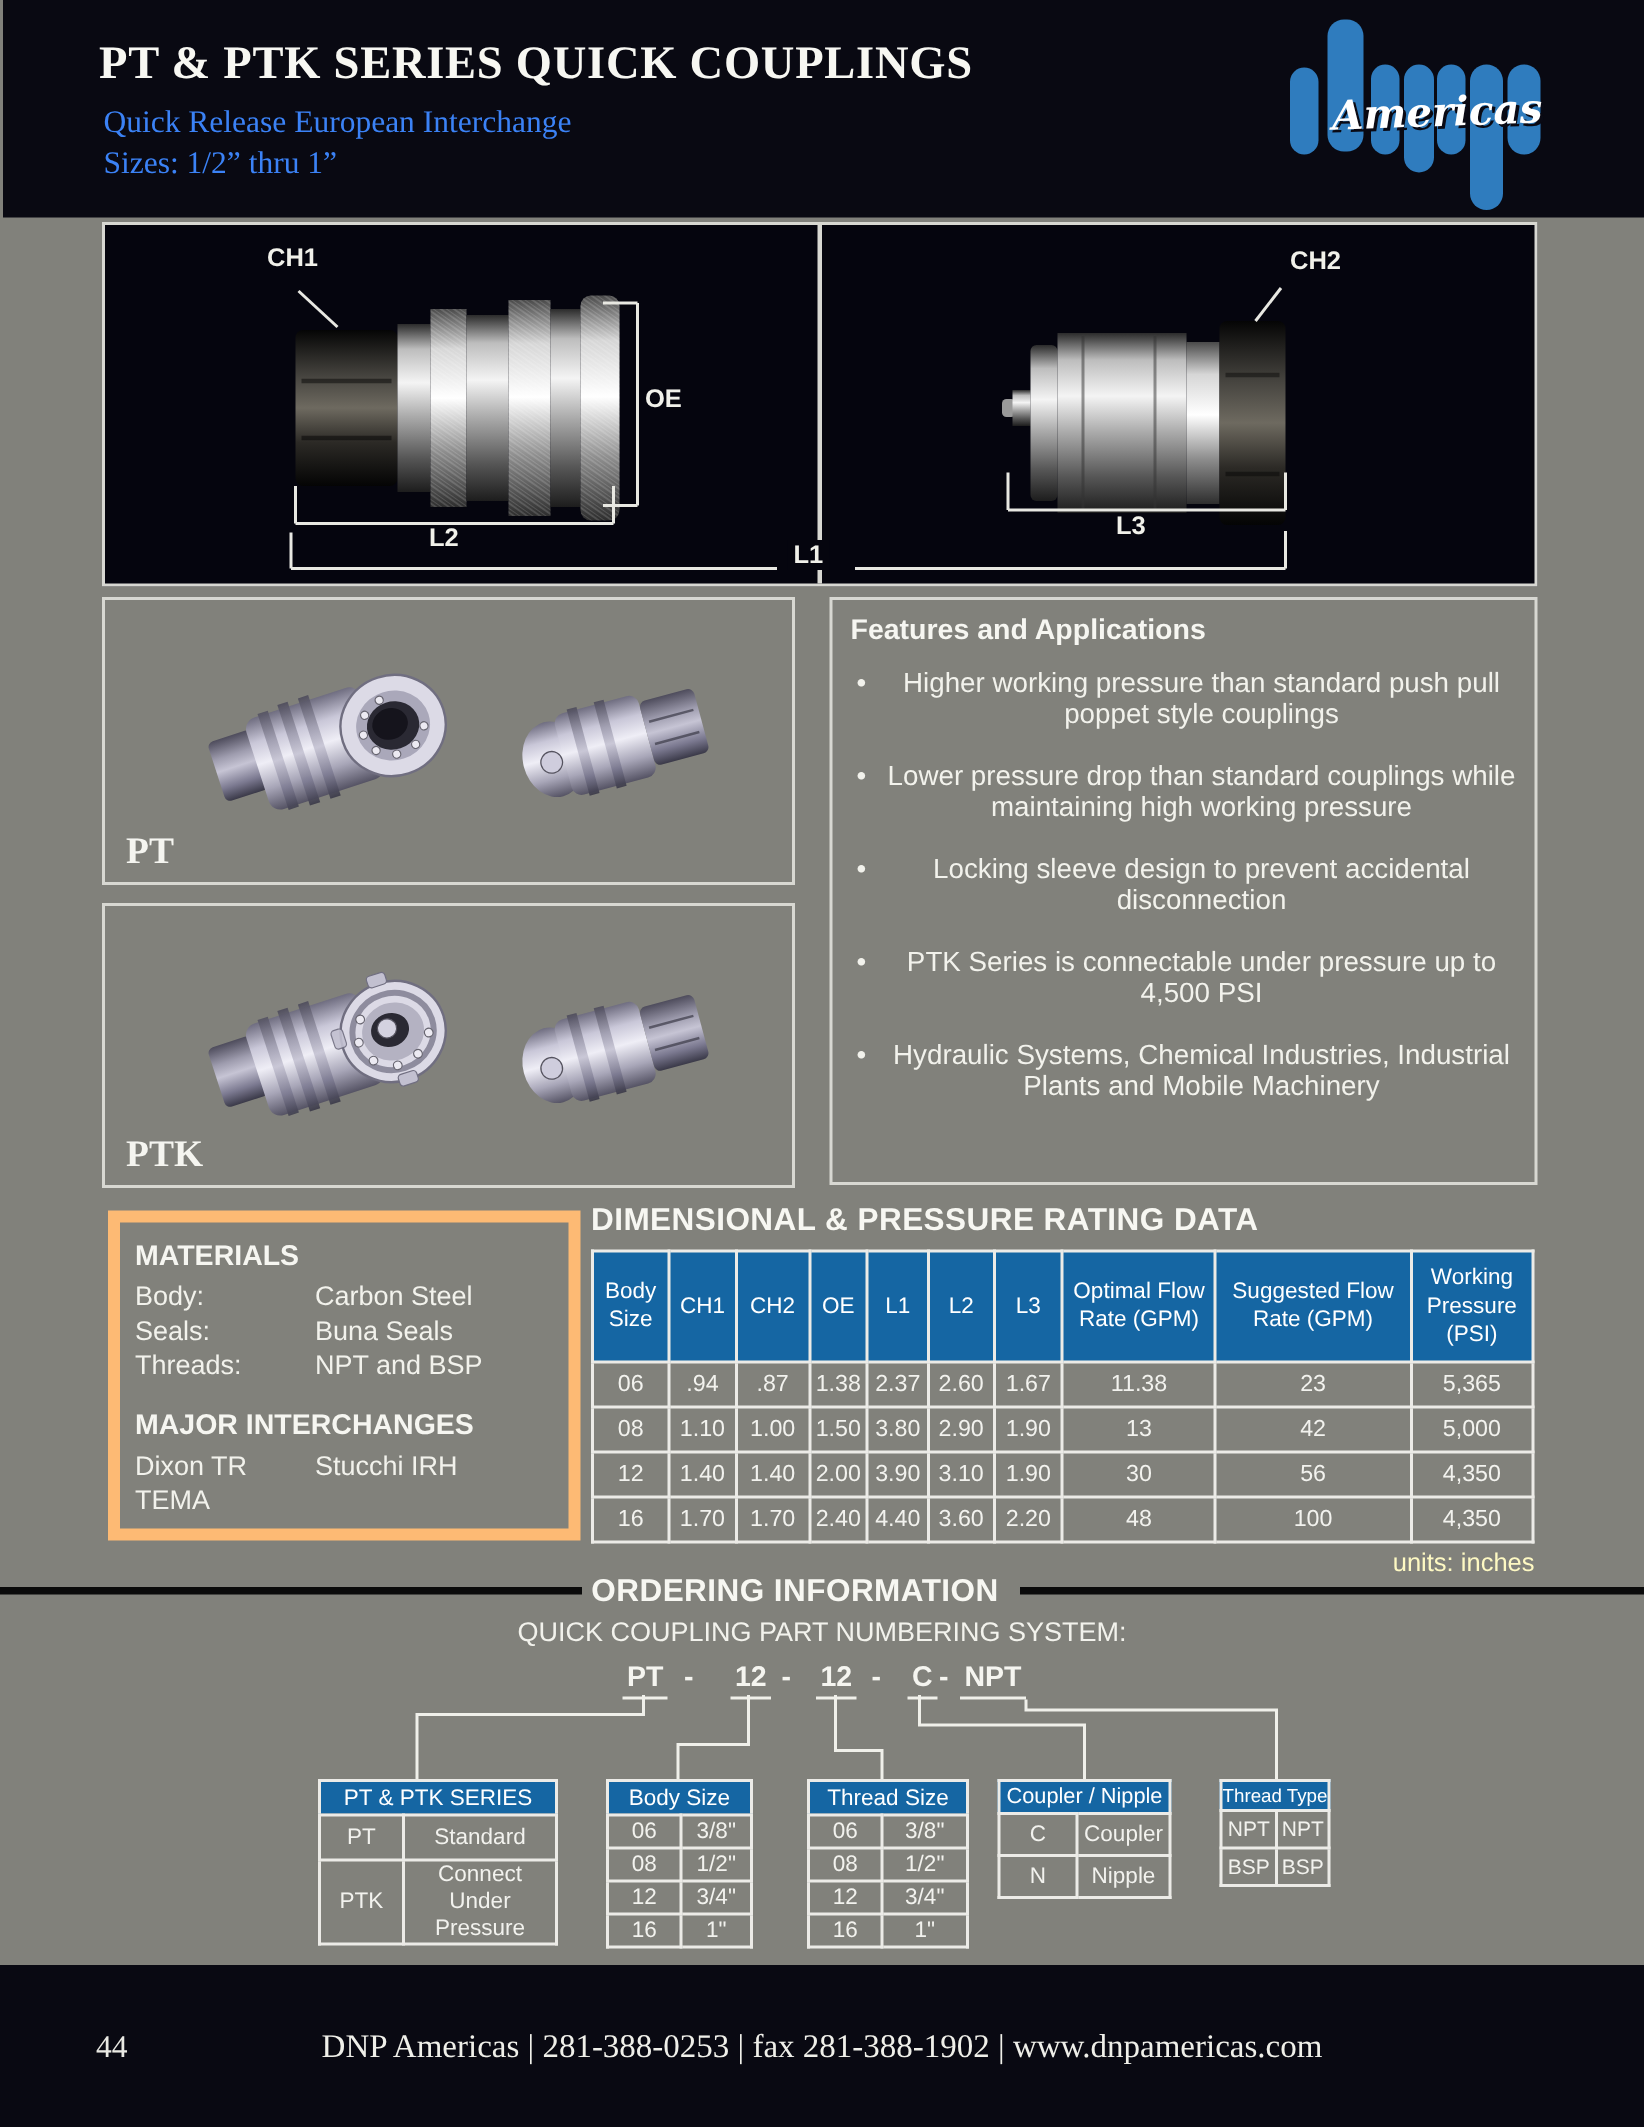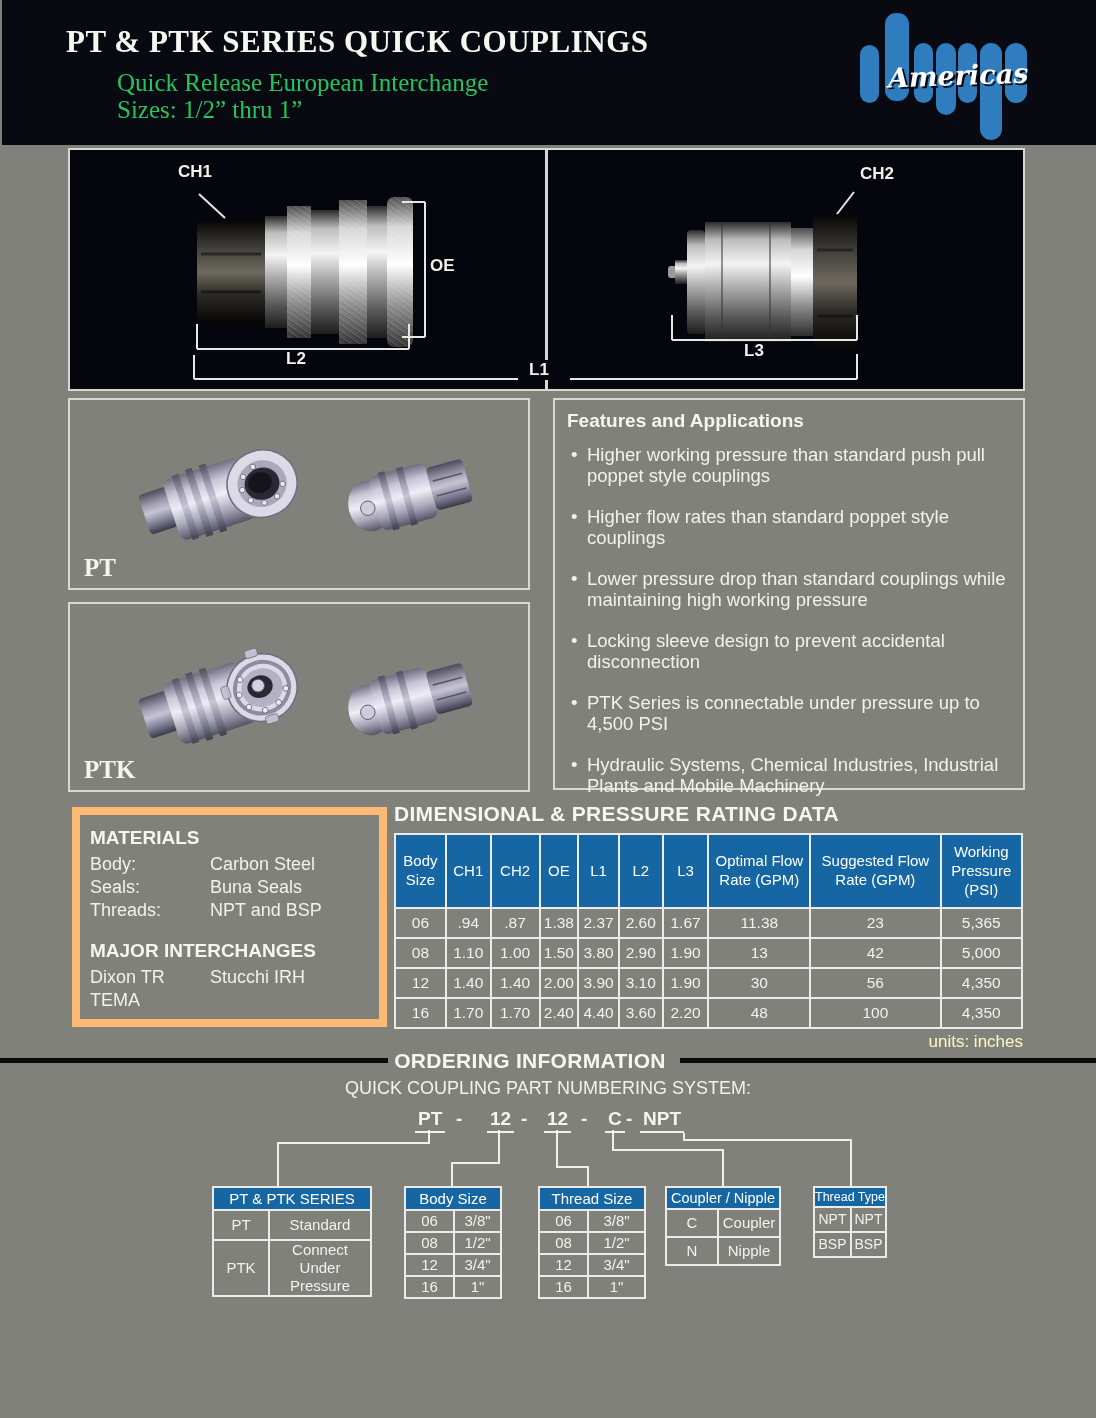--- a/index.html
+++ b/index.html
@@ -6,21 +6,21 @@
   html,body { background:#3c3c3a; }
   .page {
     position:relative; width:1096px; height:1418px; margin:0 auto;
     background:#81817b; overflow:hidden;
     font-family:"Liberation Sans", sans-serif; color:#f2f2ee;
   }
   
   .hdr { position:absolute; left:2px; top:0; width:1096px; height:145px; background:#090912; }
   .hdr-title { position:absolute; left:64px; top:24px; font-family:"Liberation Serif", serif;
     font-weight:bold; font-size:31px; letter-spacing:0.5px; color:#f7f7f2; }
-  .hdr-sub { position:absolute; left:67px; font-family:"Liberation Serif", serif; font-size:25px; color:#22c55e;margin-left:48px; }
+  .hdr-sub { position:absolute; left:67px; font-family:"Liberation Serif", serif; font-size:21px; color:#3b82f6; }
   .s1 { top:69px; } .s2 { top:96px; }
   .logo { position:absolute; left:852px; top:10px; width:200px; height:130px; }
   .logo .bar { position:absolute; background:#2f7cbe; border-radius:11px; }
   .b1 { left:6px;  top:35px; width:19px; height:58px; }
   .b2 { left:31px; top:3px;  width:24px; height:88px; }
   .b3 { left:60px; top:33px; width:19px; height:60px; }
   .b4 { left:82px; top:33px; width:20px; height:72px; }
   .b5 { left:104px;top:33px; width:19px; height:60px; }
   .b6 { left:126px;top:33px; width:22px; height:97px; }
   .b7 { left:151px;top:33px; width:22px; height:60px; }
@@ -39,21 +39,21 @@
   
   .prod { position:absolute; left:68px; width:462px; border:2px solid #d8d8d2; }
   .pt-panel  { top:398px; height:192px; }
   .ptk-panel { top:602px; height:190px; }
   .plabel { position:absolute; left:14px; bottom:6px; font-family:"Liberation Serif", serif;
     font-weight:bold; font-size:25px; color:#f5f5f0; }
   .prod svg { position:absolute; left:0; top:0; }
   
   .features { position:absolute; left:553px; top:398px; width:472px; height:392px; border:2px solid #d8d8d2; }
   .fhead { margin:10px 0 0 12px; font-weight:bold; font-size:19px; color:#f6f6f1; }
-  .features ul { list-style:none; margin:12px 8px 16px 16px; }
+  .features ul { list-style:none; margin:12px 8px 16px 16px;text-align:center; }
   .features li { position:relative; padding-left:16px; font-size:18.5px; line-height:21px;
     margin-bottom:20px; color:#f2f2ec; }
   .features li::before { content:"•"; position:absolute; left:0; }
   
   .materials { position:absolute; left:72px; top:807px; width:315px; height:220px;
     border:8px solid #fdba74; padding:12px 10px; }
   .mhead { font-weight:bold; font-size:19px; color:#f6f6f1; }
   .mh2 { margin-top:18px; }
   .mtable { border-collapse:collapse; margin-top:4px; }
   .mtable td { font-size:18px; padding:1px 0; color:#f2f2ec; vertical-align:top; }
@@ -273,21 +273,20 @@
         <path d="M52,-9 h36 M52,9 h36" stroke="#3c3b48" stroke-width="2" opacity="0.7"></path>
       </g>
     </svg>
     <span class="plabel">PTK</span>
   </div>
 
   <div class="features">
     <div class="fhead">Features and Applications</div>
     <ul>
         <li>Higher working pressure than standard push pull poppet style couplings</li>
-        <li>Higher flow rates than standard poppet style couplings</li>
         <li>Lower pressure drop than standard couplings while maintaining high working pressure</li>
         <li>Locking sleeve design to prevent accidental disconnection</li>
         <li>PTK Series is connectable under pressure up to 4,500 PSI</li>
         <li>Hydraulic Systems, Chemical Industries, Industrial Plants and Mobile Machinery</li>
       </ul>
   </div>
 
   <div class="materials">
     <div class="mhead">MATERIALS</div>
     <table class="mtable">
@@ -512,14 +511,18 @@
             <td>NPT</td>
           </tr>
           <tr>
             <td>BSP</td>
             <td>BSP</td>
           </tr>
         </tbody>
       </table>
   </div>
 
+  <div class="ftr">
+    <span class="pageno">44</span>
+    <span class="contact">DNP Americas | 281-388-0253 | fax 281-388-1902 | www.dnpamericas.com</span>
+  </div>
 
 </div>
 
 </body></html>

